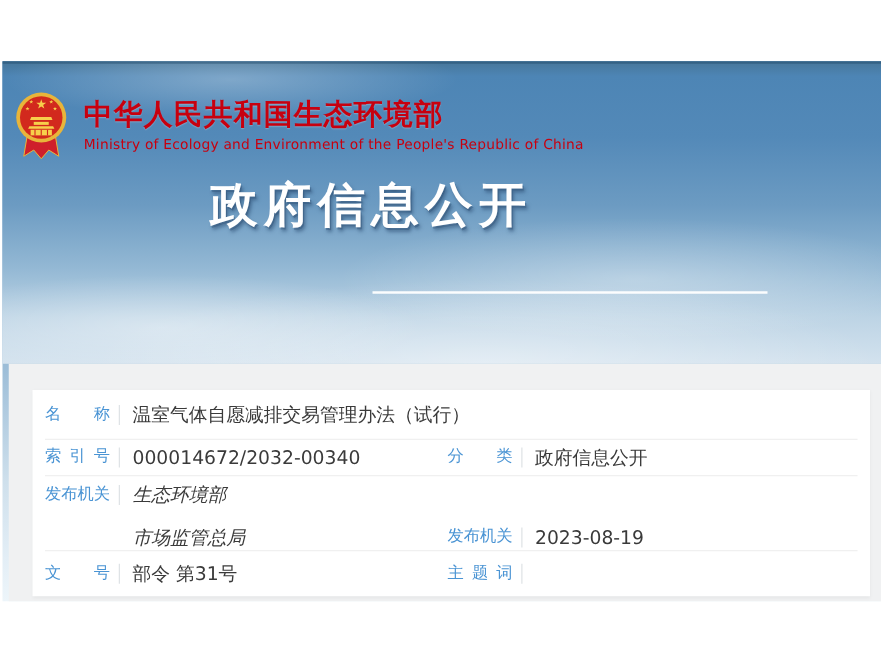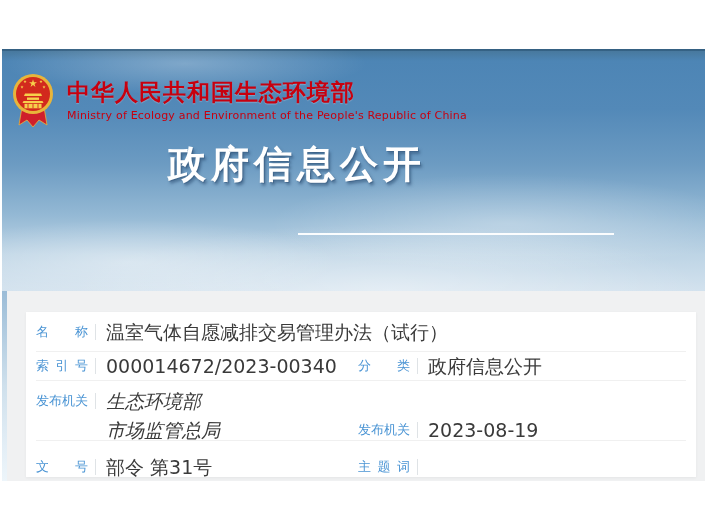--- a/index.html
+++ b/index.html
@@ -60,39 +60,39 @@
     position:absolute;left:19px;top:21px;width:670px;height:165px;background:#fff;
     box-shadow:0 1px 3px rgba(0,0,0,.05);
   }
   .row{
     display:flex;align-items:center;margin:0 10px;border-bottom:1px solid var(--line-gray);
   }
   .row:last-child{border-bottom:none;}
   .row-name{height:40px;}
   .row-index{height:29px;}
   .row-pub{height:60px;align-items:flex-end;padding-top:8px;}
-  .row-doc{height:36px;align-items:flex-end;}
+  .row-doc{height:36px;}
   .cell-left{width:322px;display:flex;align-items:center;flex:0 0 auto;}
   .row-name .cell-left{width:100%;}
   .row-pub .cell-left,.row-pub .cell-right{align-items:flex-start;}
   .cell-right{flex:1;display:flex;align-items:center;}
   .field-label{
     display:inline-block;width:52px;flex:0 0 52px;
     font-size:13px;color:var(--label-blue);
     text-align:justify;text-align-last:justify;line-height:20px;
   }
   .v-divider{
     width:1px;height:16px;background:var(--divider-gray);margin-left:7px;flex:0 0 1px;
   }
   .row-pub .v-divider{margin-top:2px;}
   .field-value{
-    margin-left:10px;font-size:19px;color:var(--value-gray);line-height:20px;white-space:nowrap;
+    margin-left:10px;font-size:15px;color:var(--value-gray);line-height:20px;white-space:nowrap;
   }
   .value-stack .field-value{display:block;margin-left:10px;font-style:italic;}
-  .value-stack .field-value + .field-value{margin-top:9px;}
+  .value-stack .field-value + .field-value{margin-top:14px;}
 </style>
 </head>
 <body>
 
 <div class="page">
 
   <div class="banner">
 
     <div class="header-logo">
       <svg class="emblem" viewBox="0 0 42 60" xmlns="http://www.w3.org/2000/svg">
@@ -140,21 +140,21 @@
           <span class="field-label">名称</span>
           <span class="v-divider"></span>
           <span class="field-value">温室气体自愿减排交易管理办法（试行）</span>
         </div>
       </div>
 
       <div class="row row-index">
         <div class="cell-left">
           <span class="field-label">索引号</span>
           <span class="v-divider"></span>
-          <span class="field-value">000014672/2023-00340</span>
+          <span class="field-value">000014672/2032-00340</span>
         </div>
         <div class="cell-right">
           <span class="field-label">分类</span>
           <span class="v-divider"></span>
           <span class="field-value">政府信息公开</span>
         </div>
       </div>
 
       <div class="row row-pub">
         <div class="cell-left">

